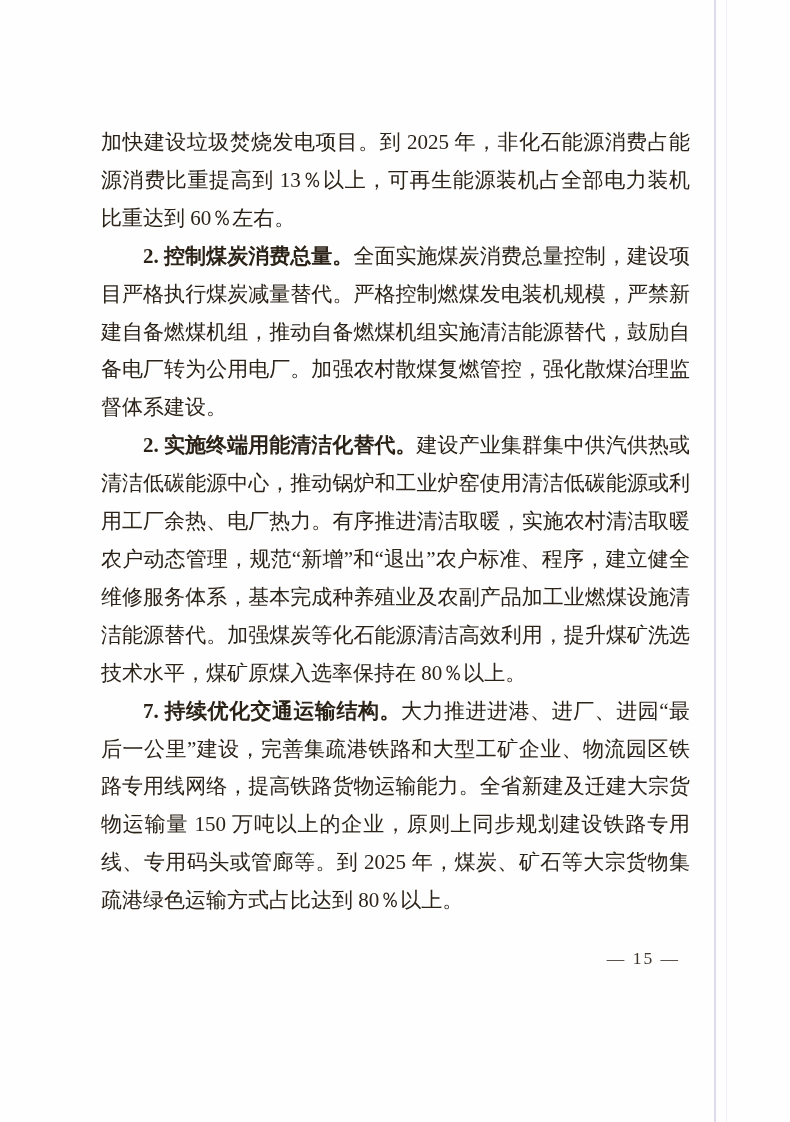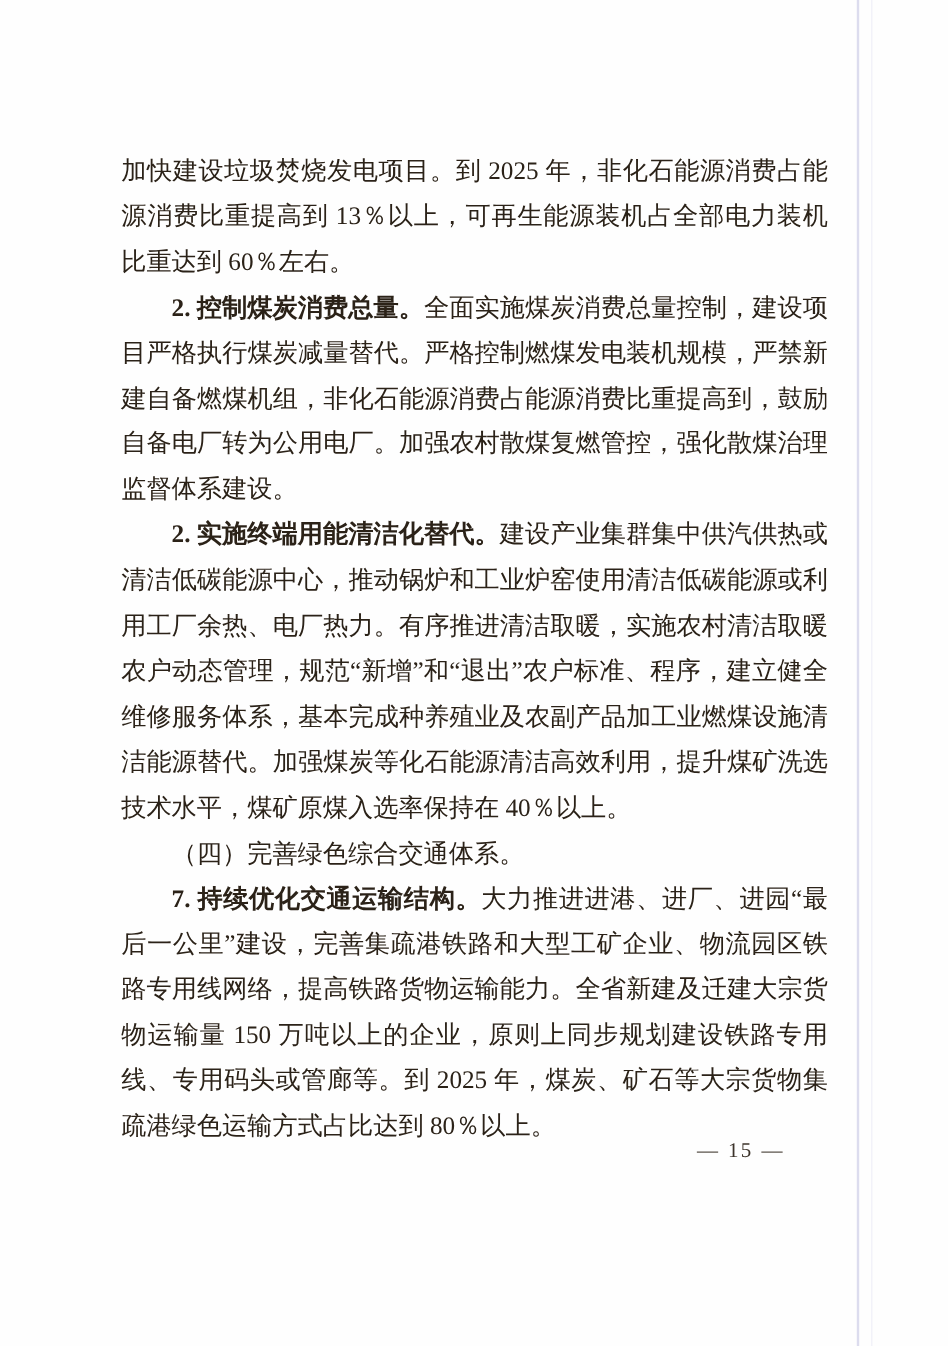--- a/index.html
+++ b/index.html
@@ -49,44 +49,43 @@
   .para.indent {
     text-indent: 2em;
   }
   .para-head {
     font-weight: bold;
     margin-top: 30px;
   }
   .page-number {
     position: absolute;
     top: 948px;
-    right: 136px;
+    right: 110px;
     font-size: 17.5px;
     letter-spacing: 2px;
     color: #3c332a;
     white-space: nowrap;
   }
 </style>
 </head>
 <body>
 
 <div class="page">
 
   <div class="scan-line-main"></div>
   <div class="scan-line-faint"></div>
 
   <div class="content">
 
     <p class="para"><span>加快建设垃圾焚烧发电项目。到 2025 年，非化石能源消费占能源消费比重提高到 13％以上，可再生能源装机占全部电力装机比重达到 60％左右。</span></p>
 
-    <p class="para indent"><span class="para-head">2. 控制煤炭消费总量。</span><span>全面实施煤炭消费总量控制，建设项目严格执行煤炭减量替代。严格控制燃煤发电装机规模，严禁新建自备燃煤机组，非化石能源消费占能源消费比重提高到，鼓励自备电厂转为公用电厂。加强农村散煤复燃管控，强化散煤治理监督体系建设。</span></p>
+    <p class="para indent"><span class="para-head">2. 控制煤炭消费总量。</span><span>全面实施煤炭消费总量控制，建设项目严格执行煤炭减量替代。严格控制燃煤发电装机规模，严禁新建自备燃煤机组，推动自备燃煤机组实施清洁能源替代，鼓励自备电厂转为公用电厂。加强农村散煤复燃管控，强化散煤治理监督体系建设。</span></p>
 
-    <p class="para indent"><span class="para-head">2. 实施终端用能清洁化替代。</span><span>建设产业集群集中供汽供热或清洁低碳能源中心，推动锅炉和工业炉窑使用清洁低碳能源或利用工厂余热、电厂热力。有序推进清洁取暖，实施农村清洁取暖农户动态管理，规范“新增”和“退出”农户标准、程序，建立健全维修服务体系，基本完成种养殖业及农副产品加工业燃煤设施清洁能源替代。加强煤炭等化石能源清洁高效利用，提升煤矿洗选技术水平，煤矿原煤入选率保持在 40％以上。</span></p>
+    <p class="para indent"><span class="para-head">2. 实施终端用能清洁化替代。</span><span>建设产业集群集中供汽供热或清洁低碳能源中心，推动锅炉和工业炉窑使用清洁低碳能源或利用工厂余热、电厂热力。有序推进清洁取暖，实施农村清洁取暖农户动态管理，规范“新增”和“退出”农户标准、程序，建立健全维修服务体系，基本完成种养殖业及农副产品加工业燃煤设施清洁能源替代。加强煤炭等化石能源清洁高效利用，提升煤矿洗选技术水平，煤矿原煤入选率保持在 80％以上。</span></p>
 
-    <p class="para indent"><span>（四）完善绿色综合交通体系。</span></p>
 
     <p class="para indent"><span class="para-head">7. 持续优化交通运输结构。</span><span>大力推进进港、进厂、进园“最后一公里”建设，完善集疏港铁路和大型工矿企业、物流园区铁路专用线网络，提高铁路货物运输能力。全省新建及迁建大宗货物运输量 150 万吨以上的企业，原则上同步规划建设铁路专用线、专用码头或管廊等。到 2025 年，煤炭、矿石等大宗货物集疏港绿色运输方式占比达到 80％以上。</span></p>
 
   </div>
 
   <div class="page-number">— 15 —</div>
 
 </div>
 
 </body></html>

